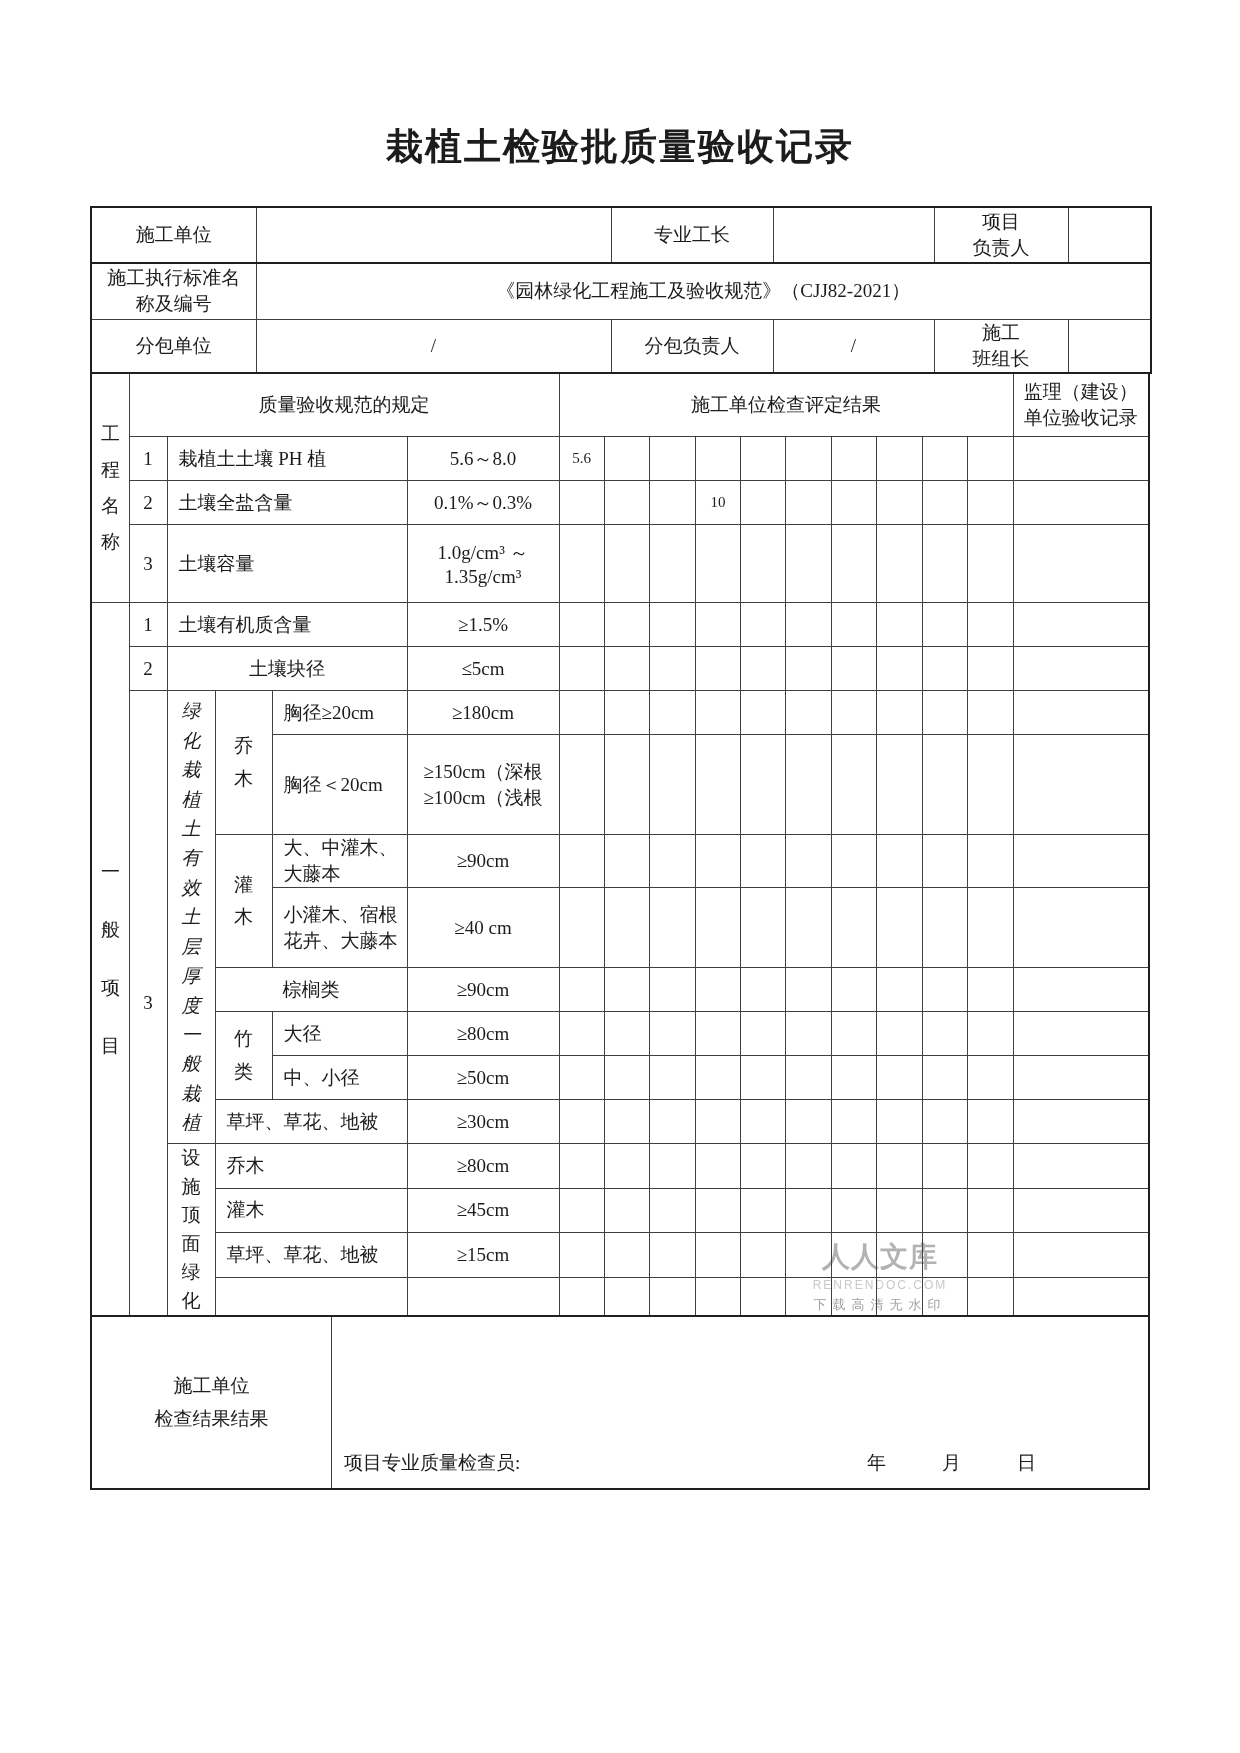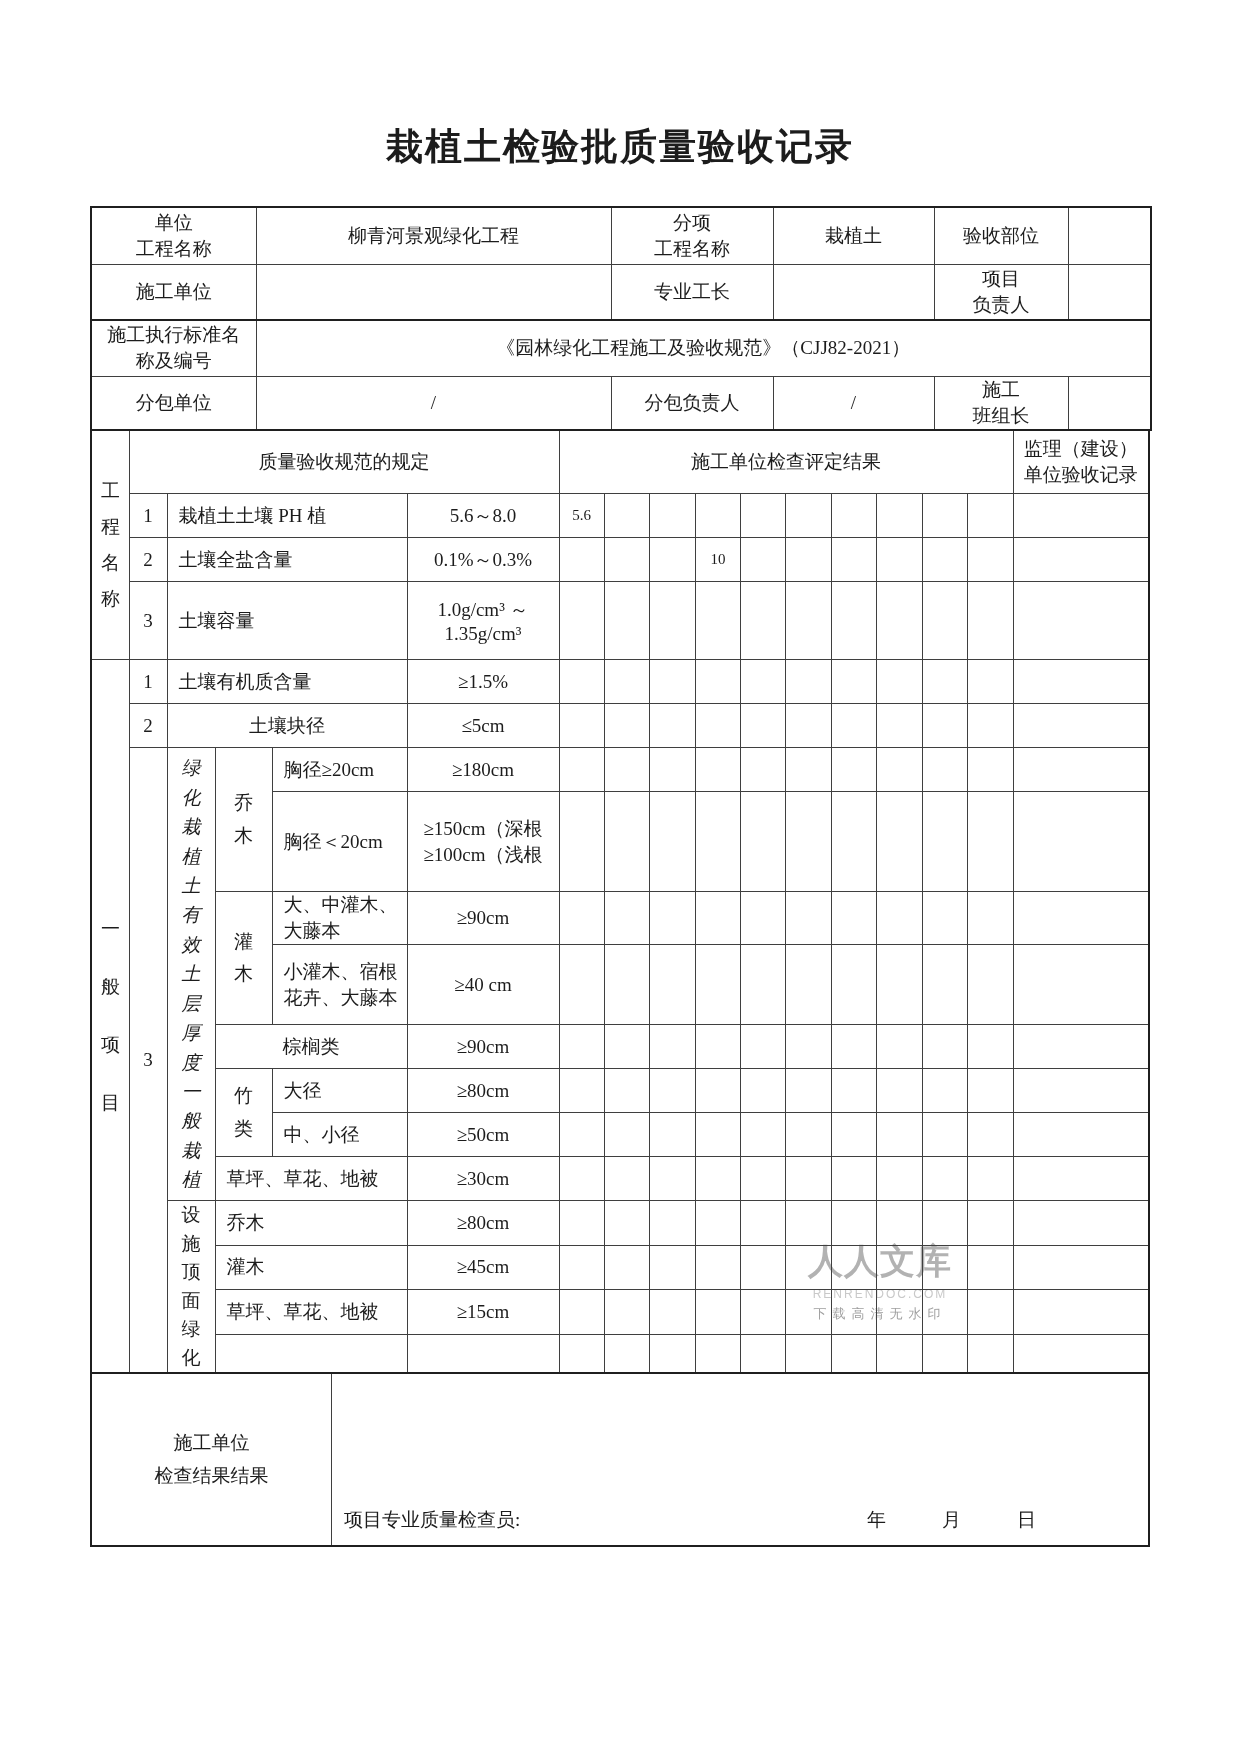--- a/index.html
+++ b/index.html
@@ -49,21 +49,21 @@
   .footer-right { flex:1; position:relative; }
   .sign-row {
     position:absolute; left:12px; right:0; bottom:12px;
     display:flex; align-items:baseline;
   }
   .date { margin-left:auto; display:flex; gap:56px; margin-right:112px; }
   .watermark {
     position:absolute; left:788px; top:1238px; width:184px; z-index:1;
     text-align:center; pointer-events:none;
   }
-  .wm1 { font-size:35px; font-weight:bold; color:#b2b2b2; letter-spacing:1px;
+  .wm1 { font-size:28px; font-weight:bold; color:#b2b2b2; letter-spacing:1px;
          font-family:"Liberation Sans","DejaVu Sans",sans-serif; }
   .wm2 { font-size:12px; color:#c9c9c9; letter-spacing:2px; margin-top:2px;
          font-family:"Liberation Sans","DejaVu Sans",sans-serif; }
   .wm3 { font-size:13px; color:#9f9f9f; letter-spacing:6px; margin-top:4px; }
 </style>
 </head>
 <body>
 
 <div class="watermark">
   <div class="wm1">人人文库</div>
@@ -78,30 +78,20 @@
   <table>
     <colgroup>
       <col style="width:165px">
         <col style="width:355px">
         <col style="width:162px">
       <col style="width:161px">
         <col style="width:134px">
         <col style="width:83px">
     </colgroup>
     <tbody>
-        <tr class="r57">
-      <td class="lab pre">单位
-工程名称</td>
-      <td class="ctr">柳青河景观绿化工程</td>
-      <td class="lab pre">分项
-工程名称</td>
-      <td class="ctr">栽植土</td>
-      <td class="lab">验收部位</td>
-      <td class="ctr"></td>
-    </tr>
     <tr class="r56">
       <td class="lab">施工单位</td>
       <td class="ctr"></td>
       <td class="lab">专业工长</td>
       <td class="ctr"></td>
       <td class="lab pre">项目
 负责人</td>
       <td class="ctr"></td>
     </tr>
     <tr class="r56 rowc">

